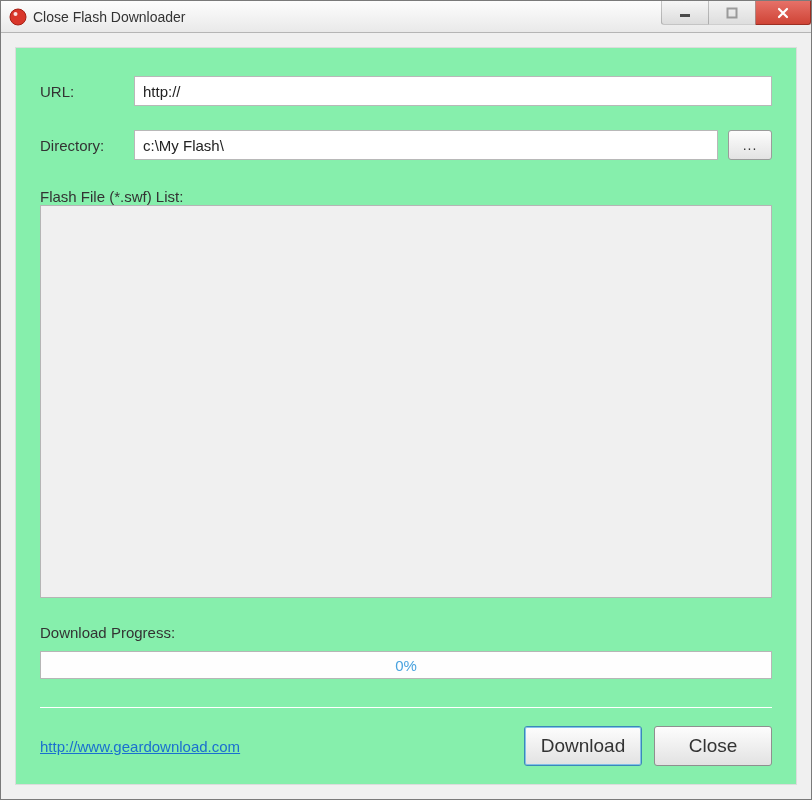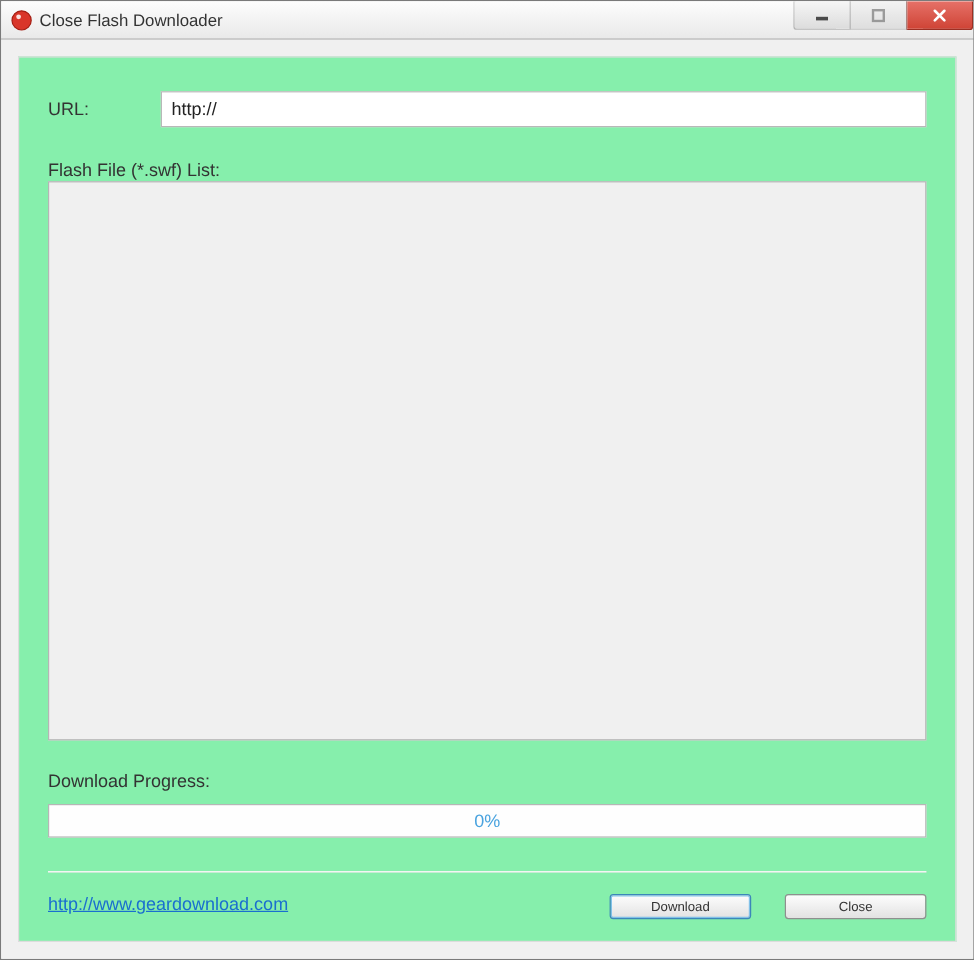--- a/index.html
+++ b/index.html
@@ -153,37 +153,37 @@
   .divider {
     height: 1px;
     background: #c9c9c9;
     border-bottom: 1px solid #fff;
     margin-top: 28px;
     margin-bottom: 18px;
   }
 
   .footer {
     display: flex;
-    align-items: flex-start;
+    align-items: center;
   }
   .footer-link {
     color: #1a6fcf;
     text-decoration: underline;
     font-size: 15px;
     cursor: pointer;
   }
   .footer-spacer { flex: 1; }
   .action-btn {
     min-width: 118px;
-    height: 21px;
-    margin-left: 28px;
+    height: 40px;
+    margin-left: 12px;
     border: 1px solid #8f8f8f;
     background: linear-gradient(to bottom, #fdfdfd, #e2e2e2);
     border-radius: 3px;
-    font-size: 11px;
+    font-size: 19px;
     display: flex;
     align-items: center;
     justify-content: center;
     cursor: pointer;
   }
   .action-btn.primary {
     border: 1px solid #3c87b9;
     box-shadow: inset 0 0 0 1px rgba(118,187,231,0.9);
   }
 </style>
@@ -220,20 +220,25 @@
   </div>
 
   <div class="content-outer">
     <div class="panel">
 
       <div class="form-row">
         <div class="form-label">URL:</div>
         <input class="text-input" type="text" value="http://" style="">
       </div>
 
+      <div class="form-row">
+        <div class="form-label">Directory:</div>
+        <input class="text-input" type="text" value="c:\My Flash\" style="">
+        <div class="browse-btn">...</div>
+      </div>
 
       <div class="list-label">Flash File (*.swf) List:</div>
       <div class="file-list"></div>
 
       <div class="progress-label">Download Progress:</div>
       <div class="progress-bar">
         <span>0%</span>
       </div>
 
       <div class="divider"></div>

